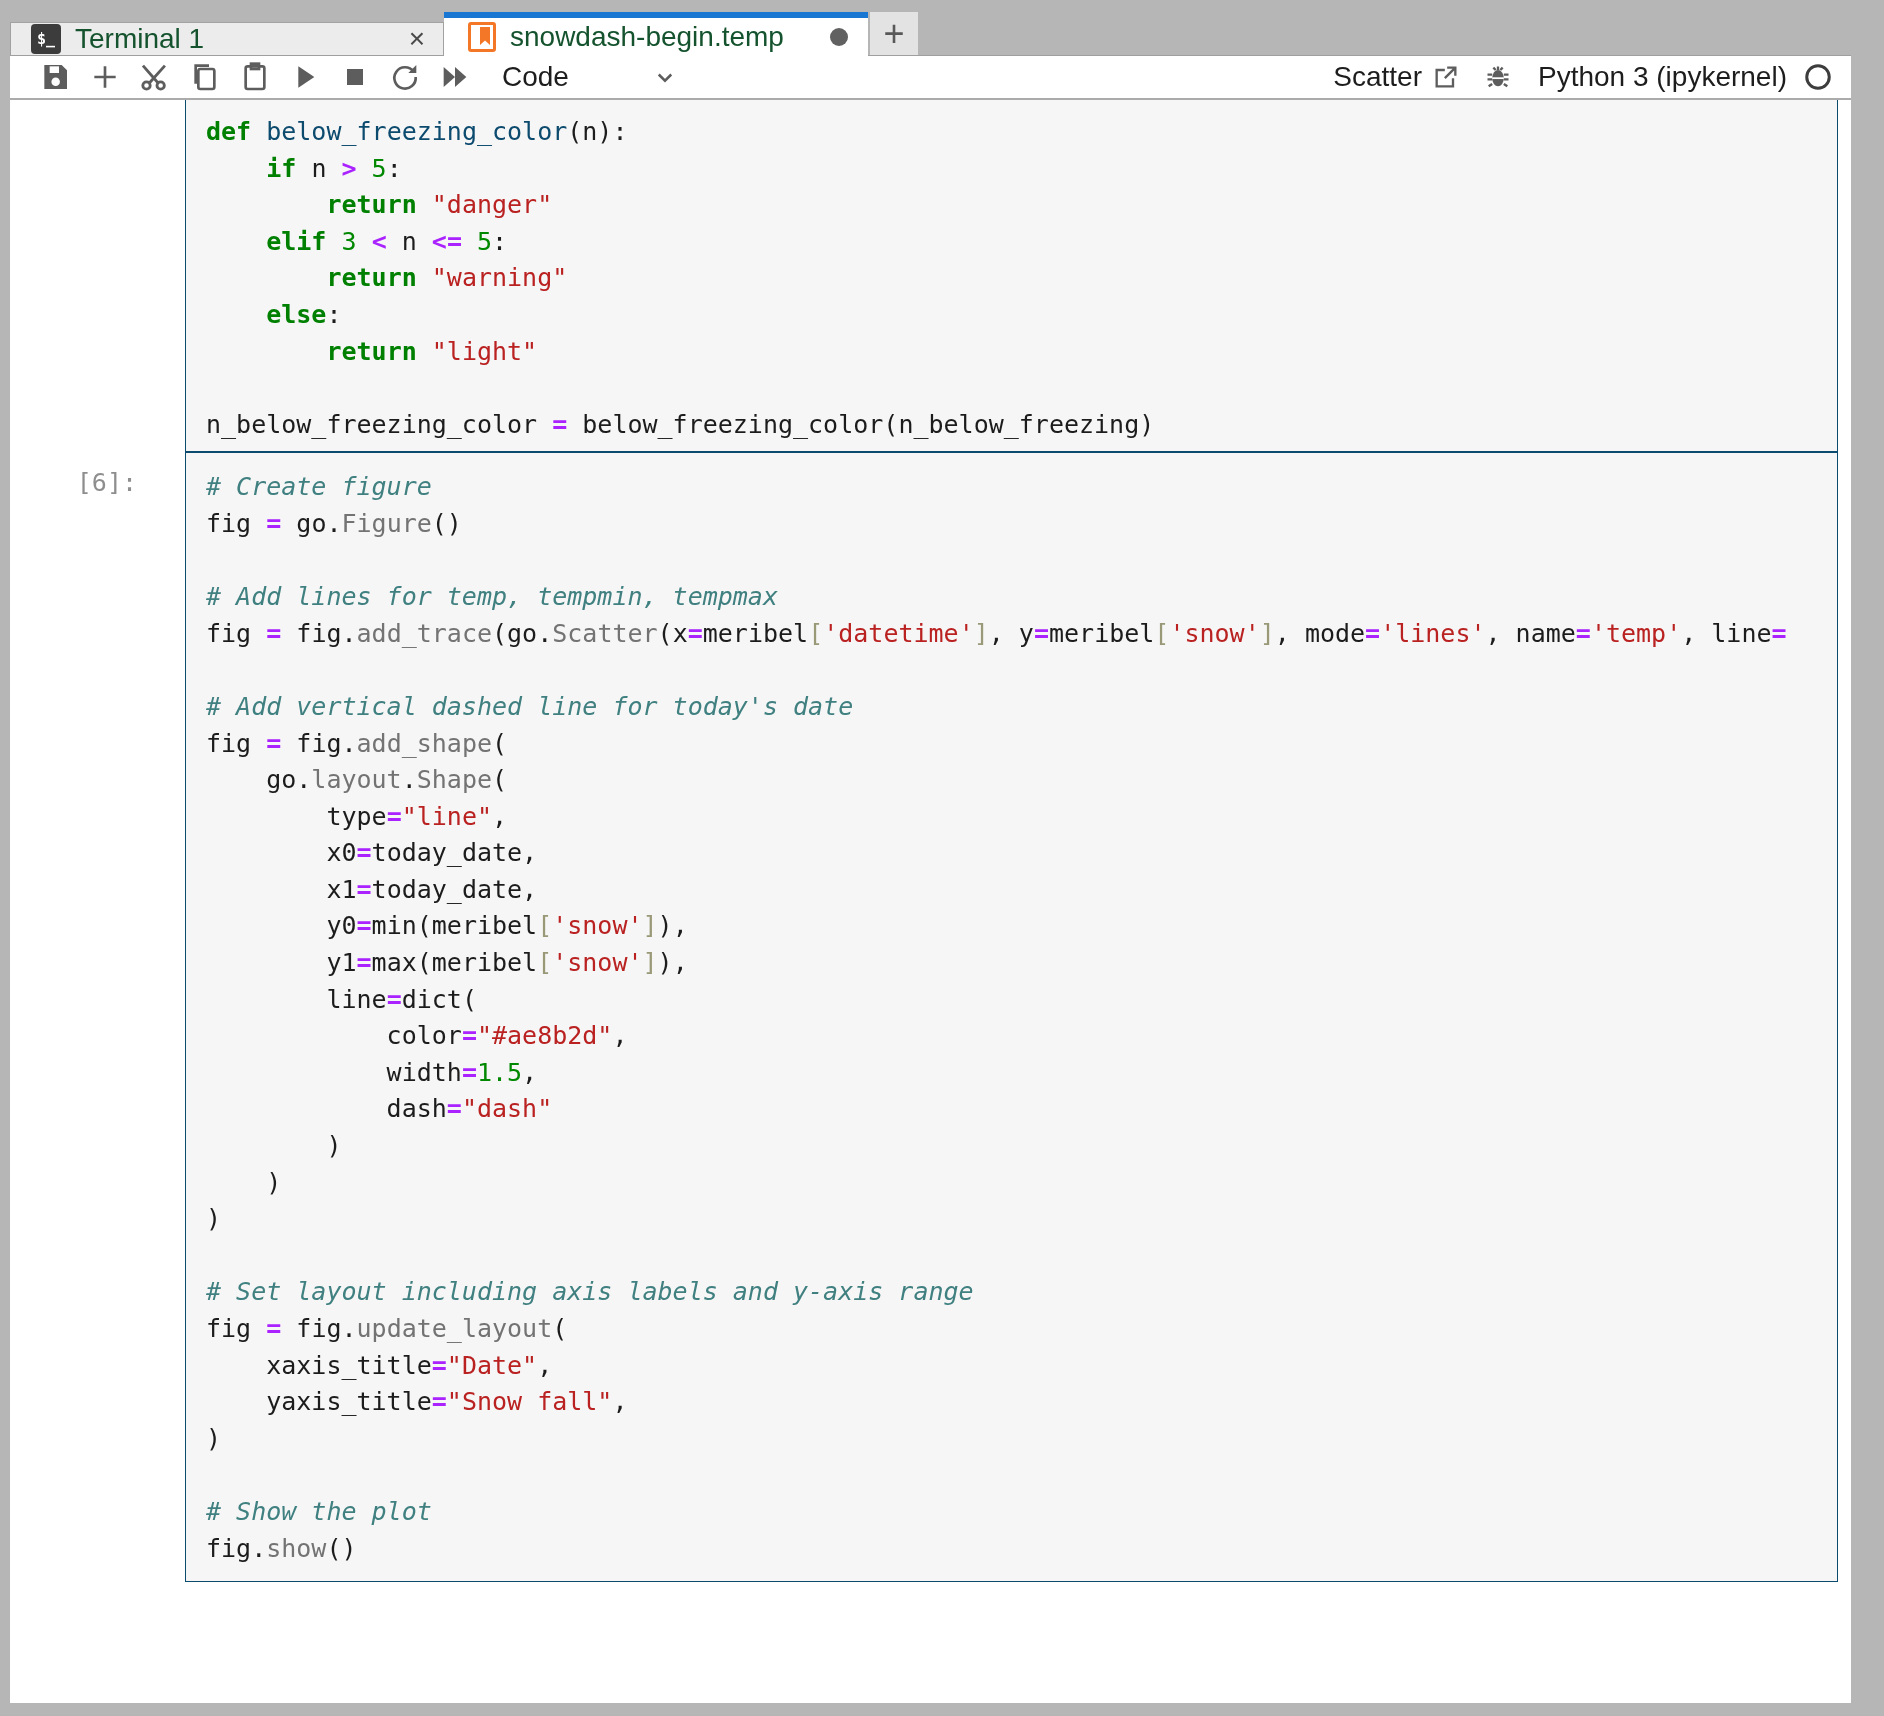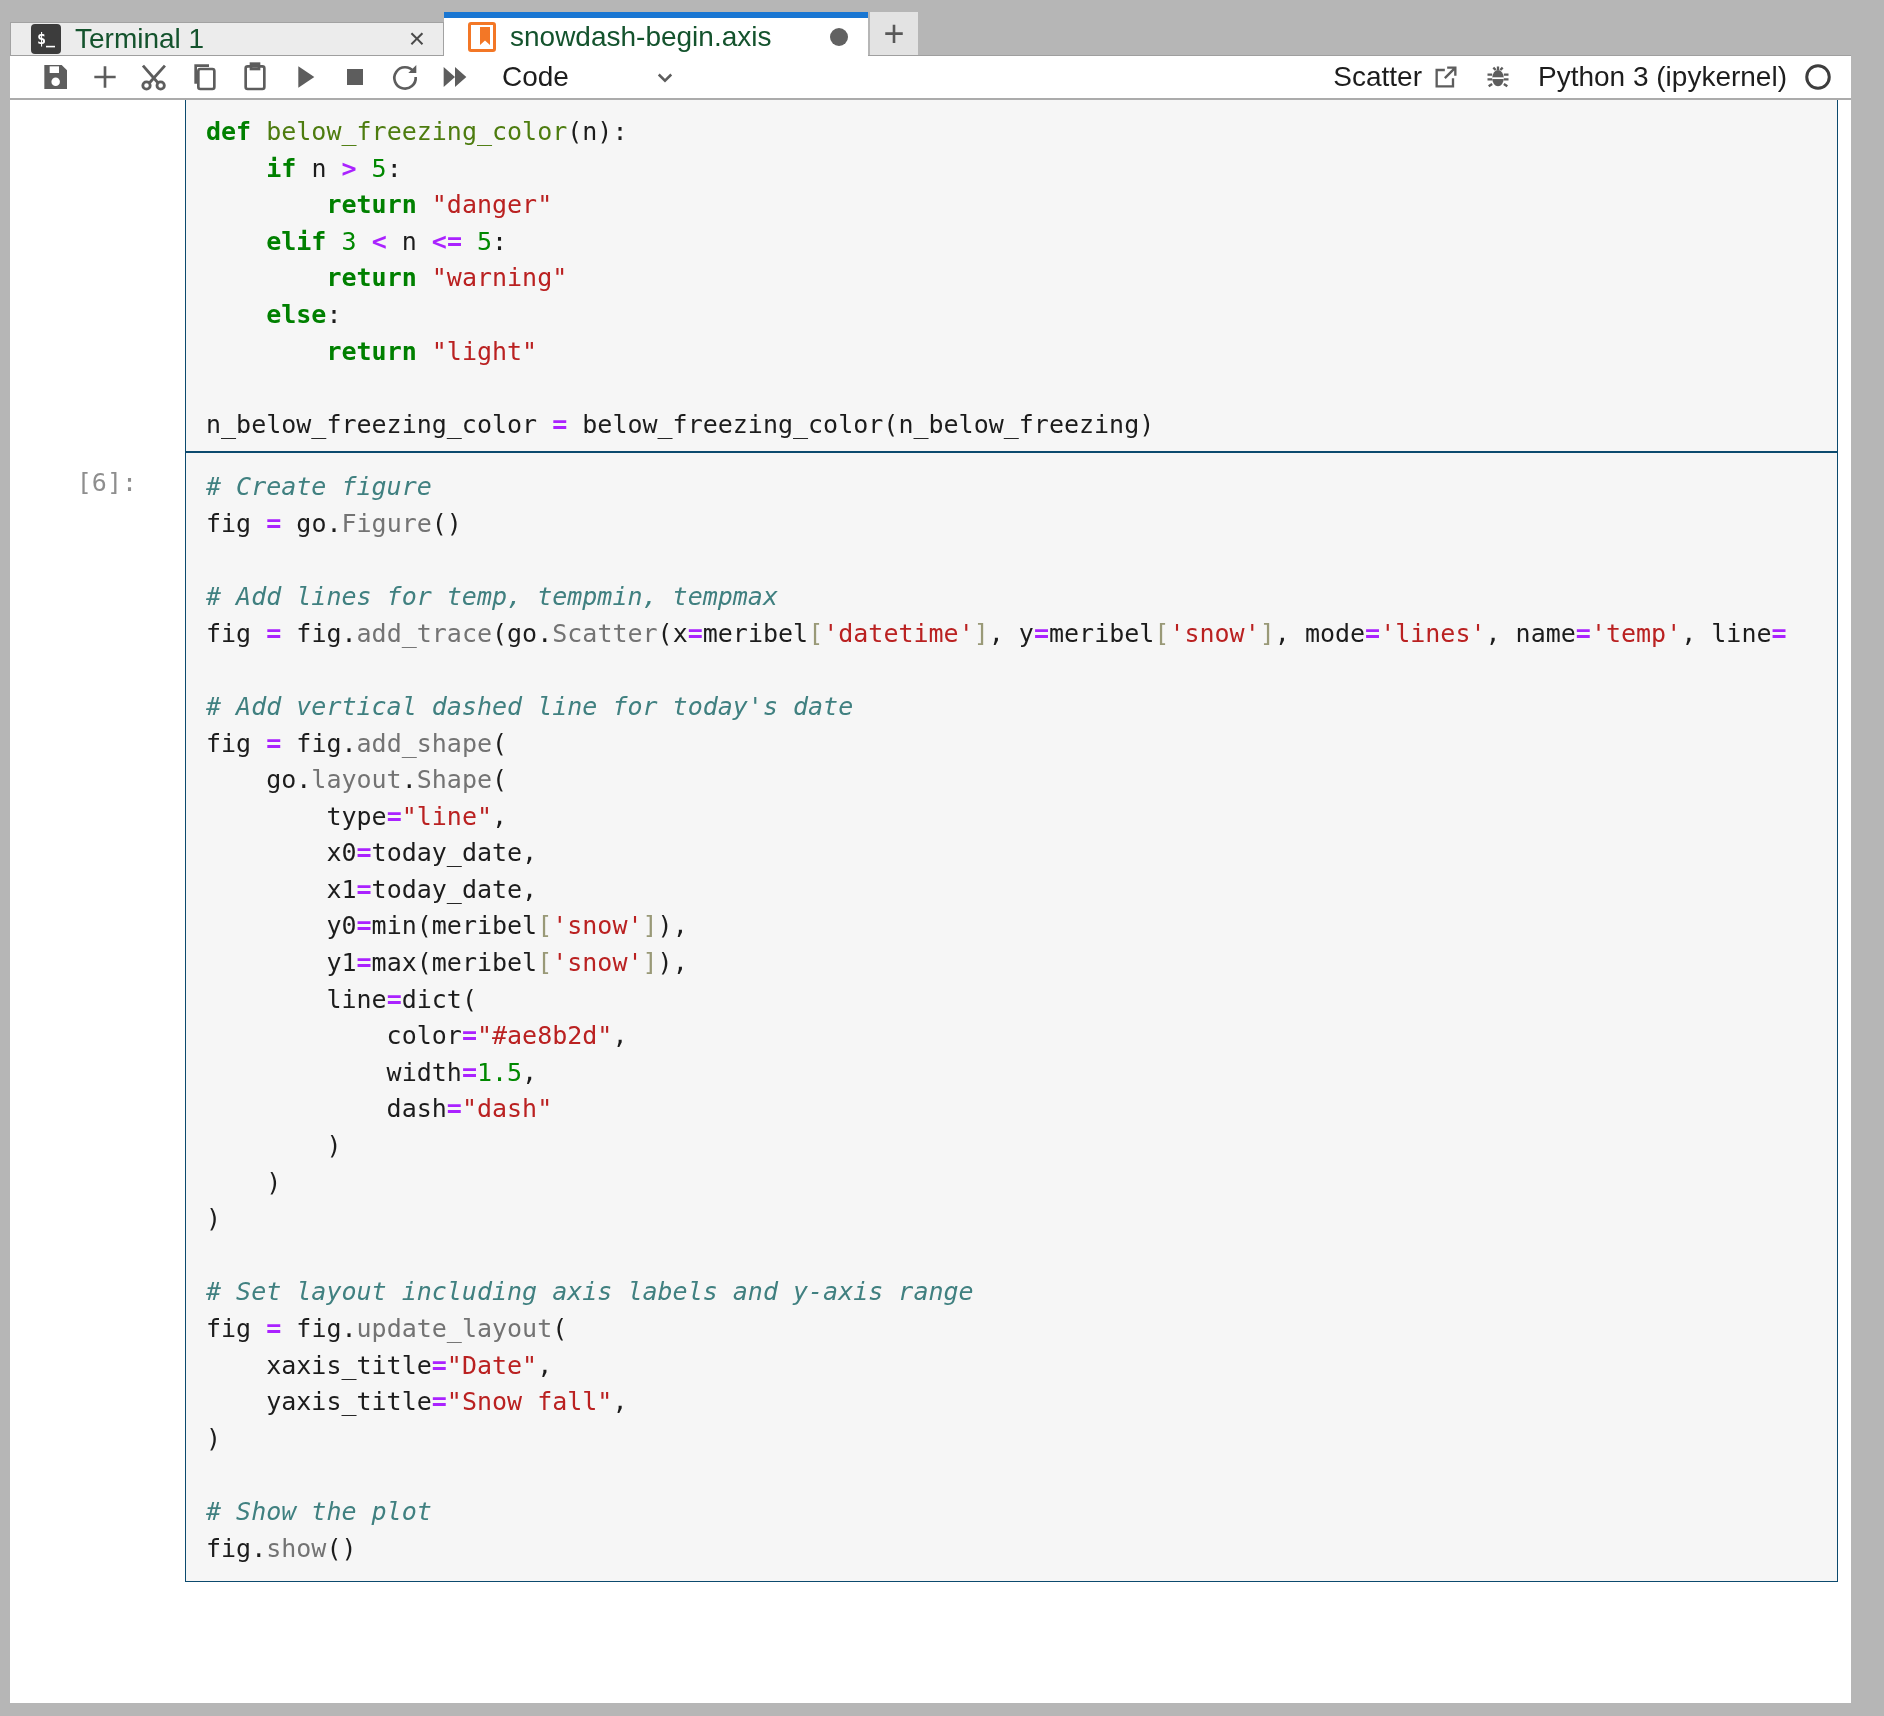--- a/index.html
+++ b/index.html
@@ -60,32 +60,32 @@
             white-space:pre; color:#1c1c1c; }
   .cell-1 .code-cell { border-top:none; }
   .cell-1 .editor { padding:14px 20px 8px 20px; }
   .cell-2 .editor { padding:16px 20px 14px 20px; }
   .cell-2 .gutter { padding-top:16px; }
   .md-cell { flex:1; }
   .md-heading { font-size:40px; font-weight:bold; color:#141414; margin:48px 0 38px 21px;
                 line-height:48px; }
   .code-line { min-height:36.6px; }
 </style>
-<style>.tk-kw{color:#008000;font-weight:bold;}.tk-def{color:#4d7c0f;}.tk-prop{color:#737373;}.tk-op{color:#aa22ff;font-weight:bold;}.tk-str{color:#ba2121;}.tk-num{color:#008800;}.tk-com{color:#408080;font-style:italic;}.tk-brk{color:#999977;}.tk-pln{color:#1c1c1c;}</style></head>
+<style>.tk-kw{color:#008000;font-weight:bold;}.tk-def{color:#0c4a6e;}.tk-prop{color:#737373;}.tk-op{color:#aa22ff;font-weight:bold;}.tk-str{color:#ba2121;}.tk-num{color:#008800;}.tk-com{color:#408080;font-style:italic;}.tk-brk{color:#999977;}.tk-pln{color:#1c1c1c;}</style></head>
 <body>
 
 <div class="tabbar">
   <div class="tab inactive">
     <span class="term-icon">$_</span>
     <span class="tab-label">Terminal 1</span>
     <span class="close-x">×</span>
   </div>
   <div class="tab active">
     <span class="nb-icon"></span>
-    <span class="tab-label">snowdash-begin.axis</span>
+    <span class="tab-label">snowdash-begin.temp</span>
     <span class="dirty-dot"></span>
   </div>
   <div class="newtab">+</div>
 </div>
 
 <div class="app">
 
   <div class="toolbar">
     <button class="tb-btn">
       <svg width="32" height="32" viewBox="0 0 24 24">

